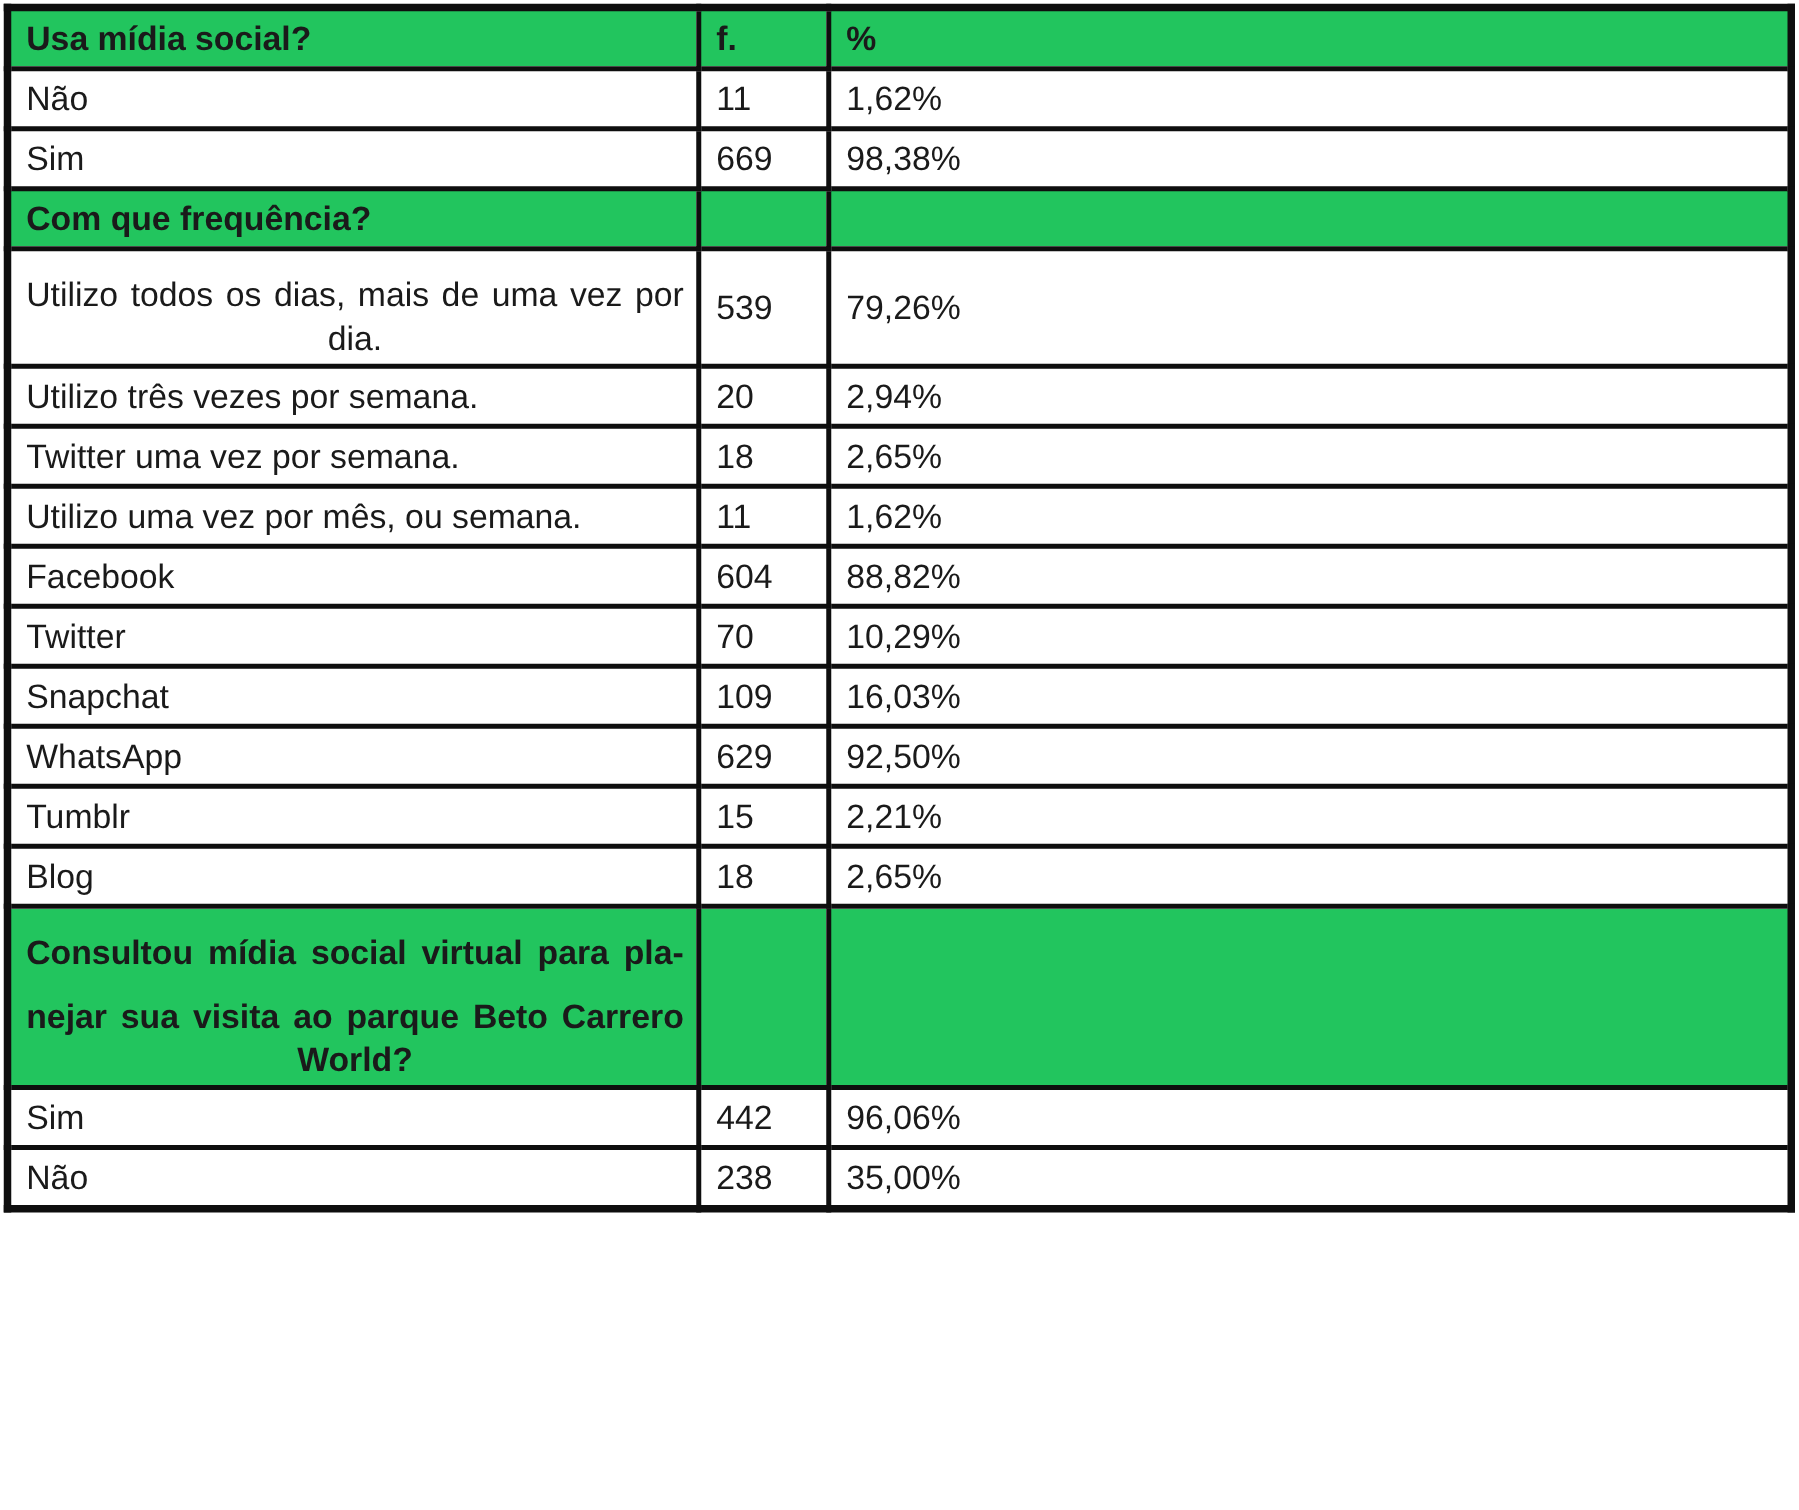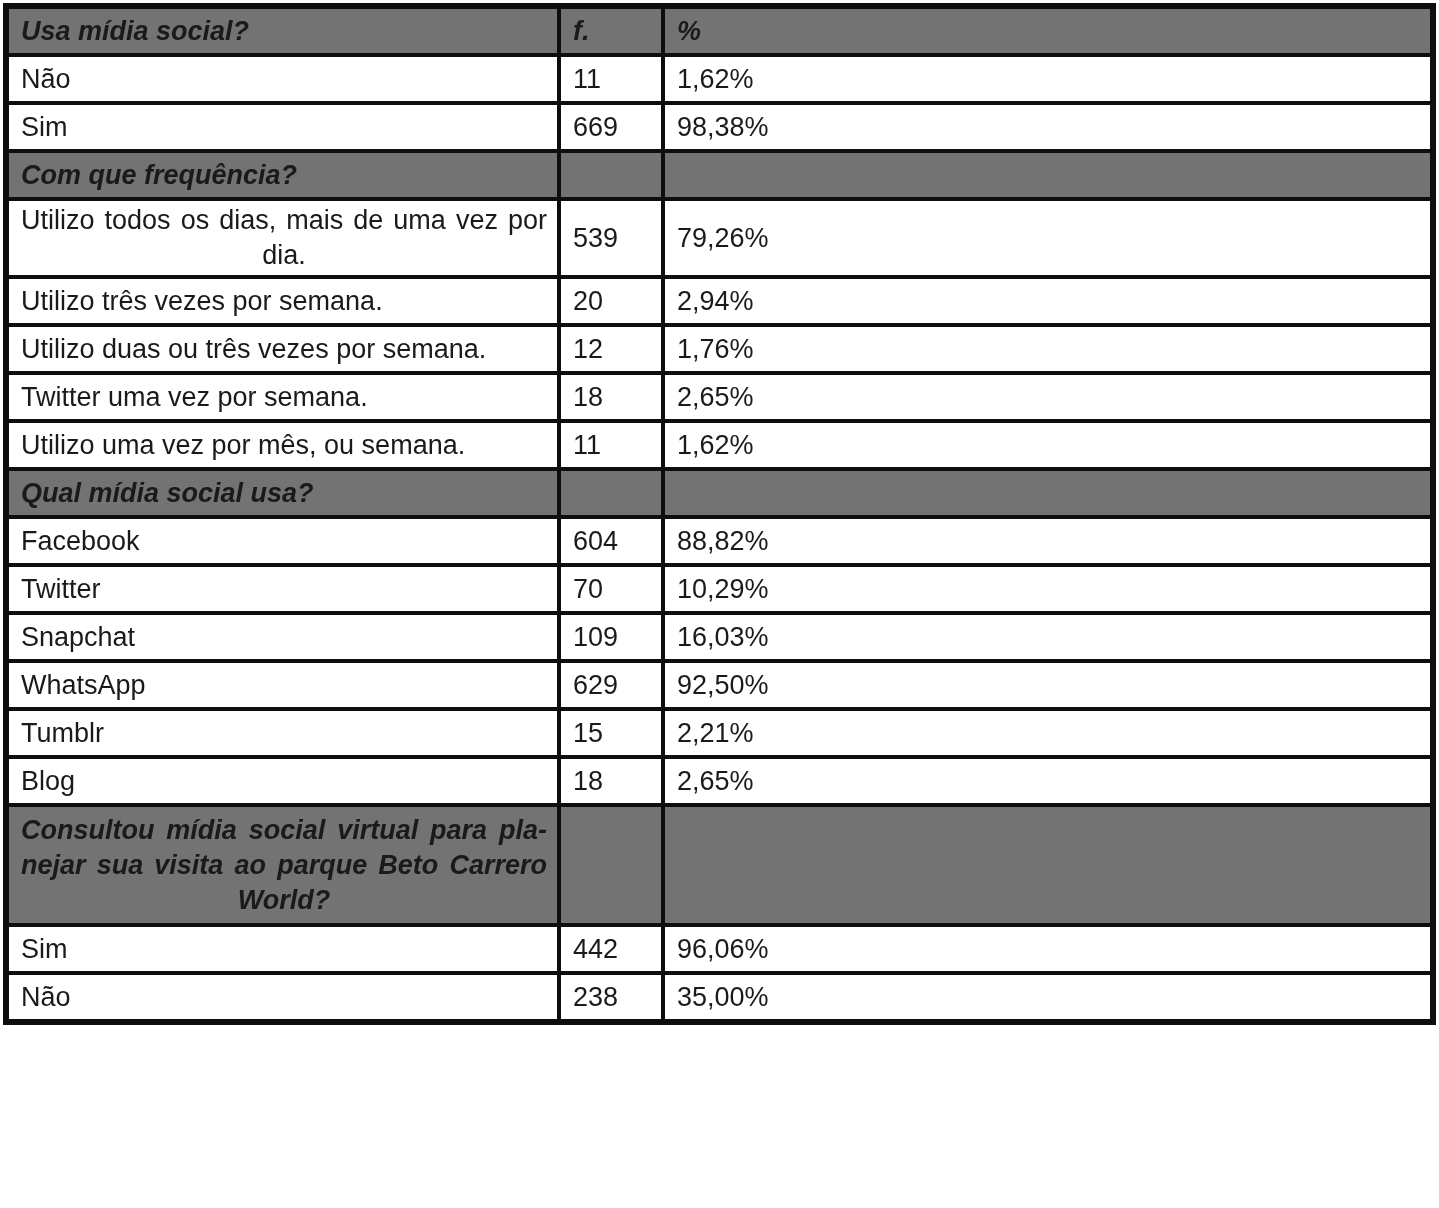--- a/index.html
+++ b/index.html
@@ -27,33 +27,33 @@
   table.results td {
     border: 4px solid #0e0e0e;
     vertical-align: middle;
     font-size: 27px;
     line-height: 35px;
     padding: 2px 10px 2px 12px;
     color: #1a1a1a;
     overflow: hidden;
   }
   tr.kind-header td, tr.kind-section td {
-    background: #737373;
+    background: #22c55e;
     font-weight: bold;
-    font-style: italic;
   }
   tr.size-std td   { height: 40px; }
   tr.size-tall td  { height: 66px; }
   tr.size-xtall td { height: 112px; }
   td.c1 { width: 553px; }
   td.c2 { width: 104px; }
   td.c3 { }
   .jline {
     text-align: justify;
     text-align-last: justify;
+    margin-top: 16px;
   }
   .lastline {
     text-align: center;
   }
 </style>
 </head>
 <body>
 
 <div class="page">
   <table class="results">
@@ -90,38 +90,28 @@
           </td>
           <td class="c2">539</td>
           <td class="c3">79,26%</td>
         </tr>
         <tr class="kind-data size-std">
           <td class="c1">Utilizo três vezes por semana.</td>
           <td class="c2">20</td>
           <td class="c3">2,94%</td>
         </tr>
         <tr class="kind-data size-std">
-          <td class="c1">Utilizo duas ou três vezes por semana.</td>
-          <td class="c2">12</td>
-          <td class="c3">1,76%</td>
-        </tr>
-        <tr class="kind-data size-std">
           <td class="c1">Twitter uma vez por semana.</td>
           <td class="c2">18</td>
           <td class="c3">2,65%</td>
         </tr>
         <tr class="kind-data size-std">
           <td class="c1">Utilizo uma vez por mês, ou semana.</td>
           <td class="c2">11</td>
           <td class="c3">1,62%</td>
-        </tr>
-        <tr class="kind-section size-std">
-          <td class="c1">Qual mídia social usa?</td>
-          <td class="c2"></td>
-          <td class="c3"></td>
         </tr>
         <tr class="kind-data size-std">
           <td class="c1">Facebook</td>
           <td class="c2">604</td>
           <td class="c3">88,82%</td>
         </tr>
         <tr class="kind-data size-std">
           <td class="c1">Twitter</td>
           <td class="c2">70</td>
           <td class="c3">10,29%</td>

